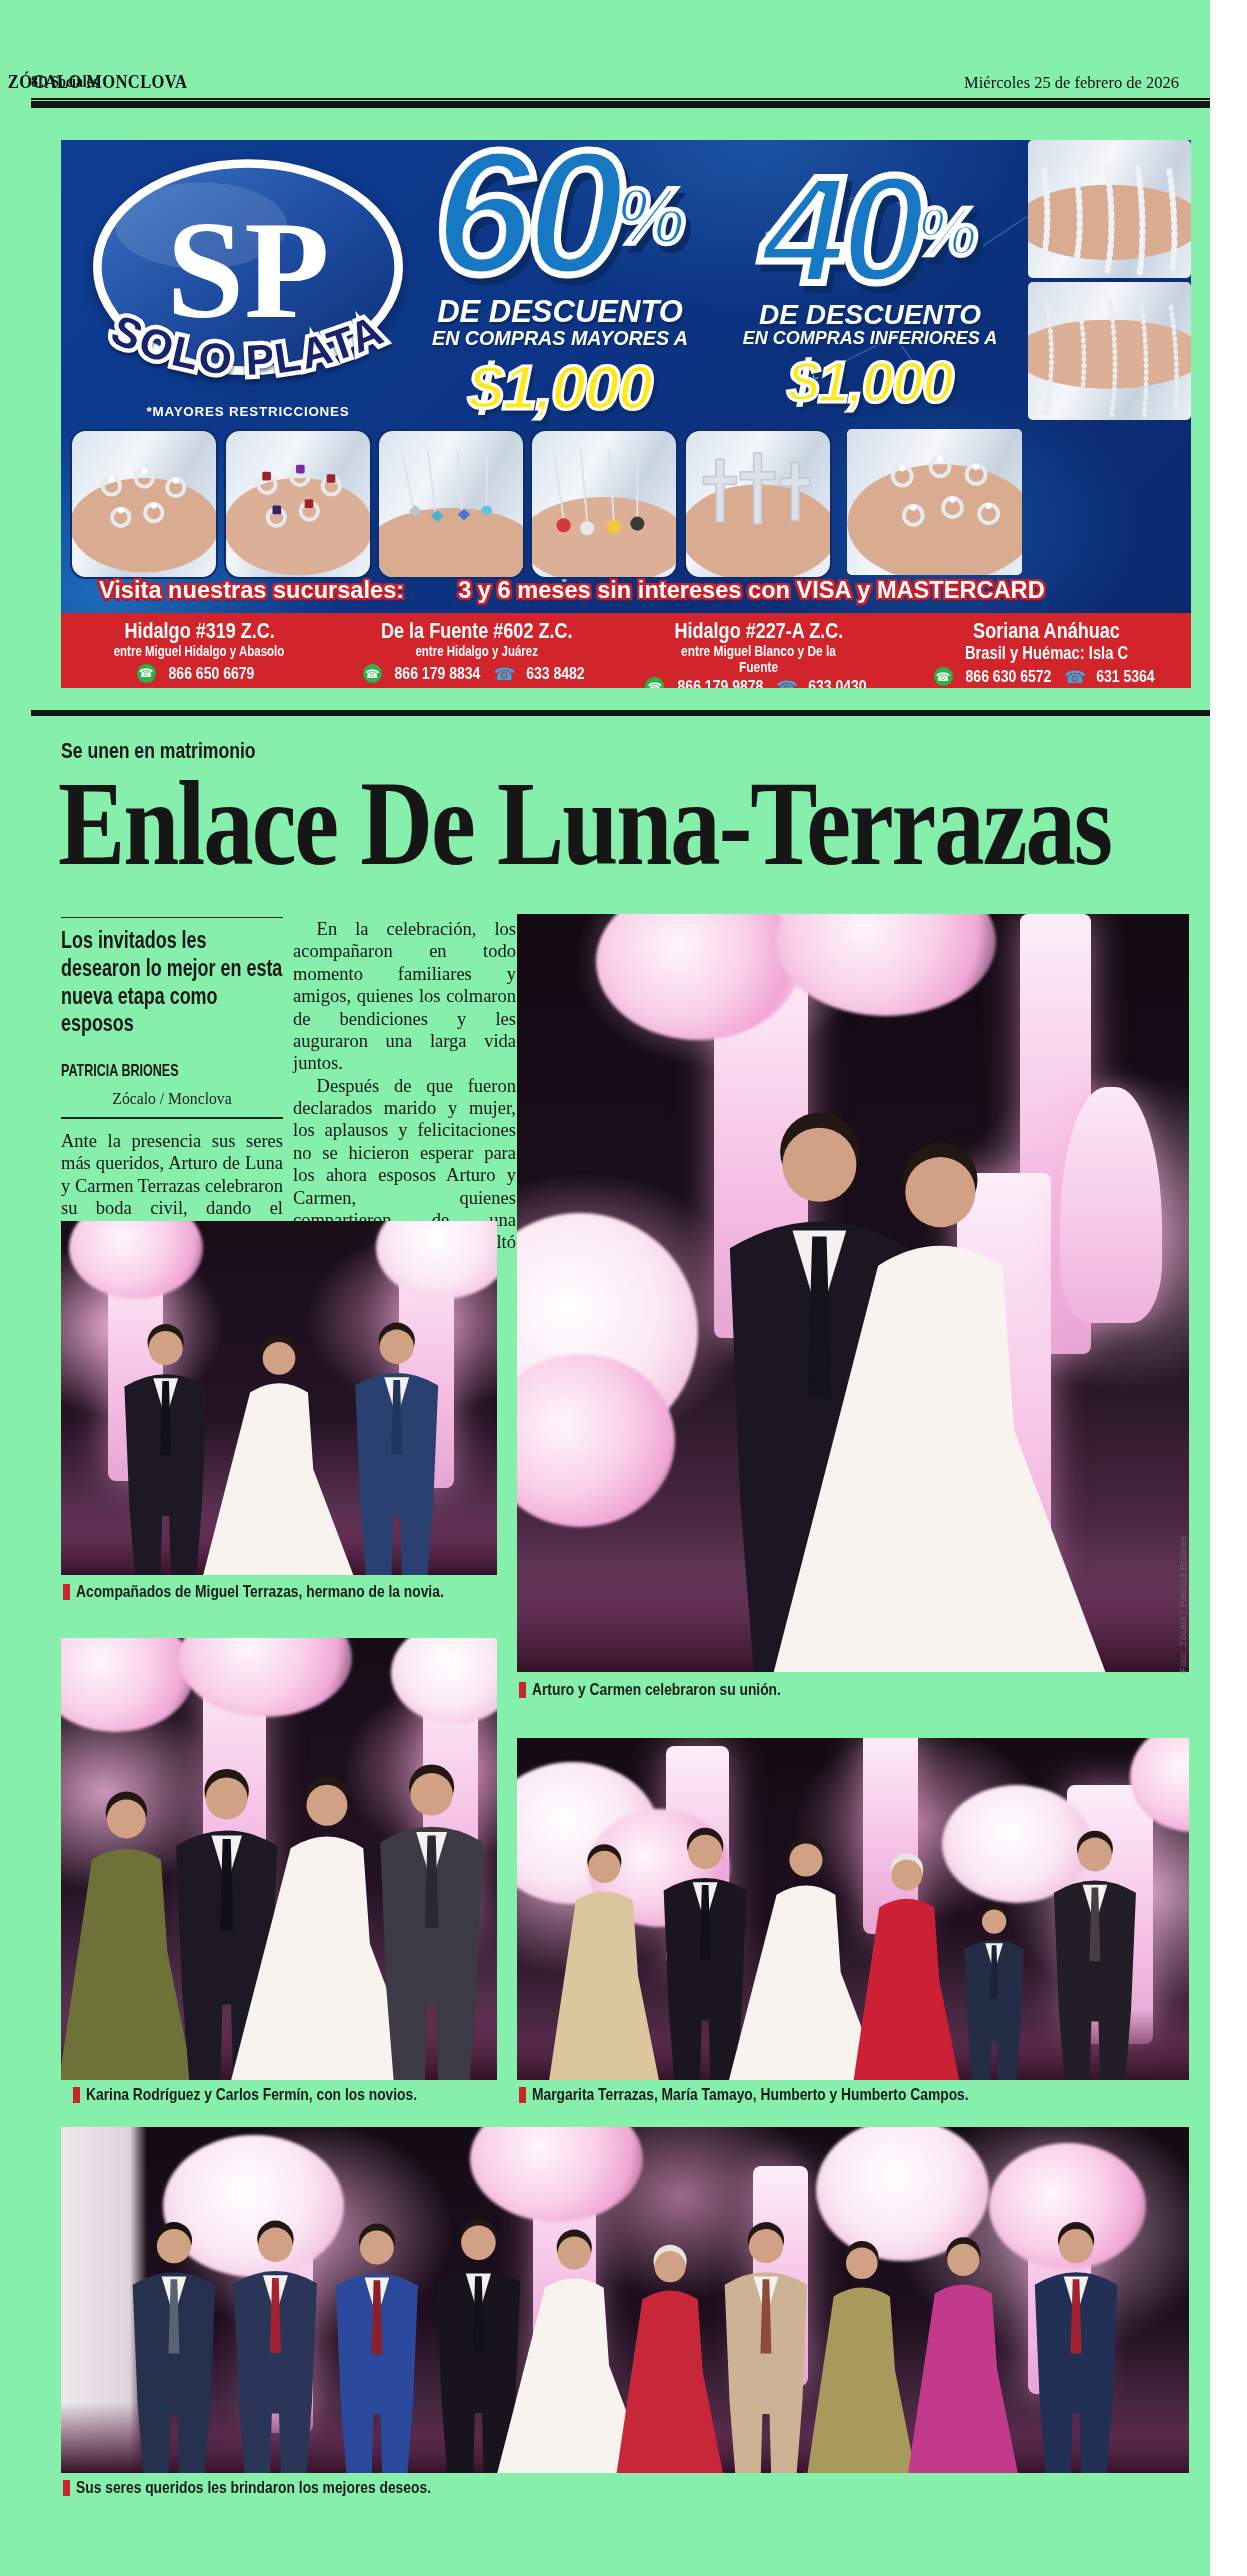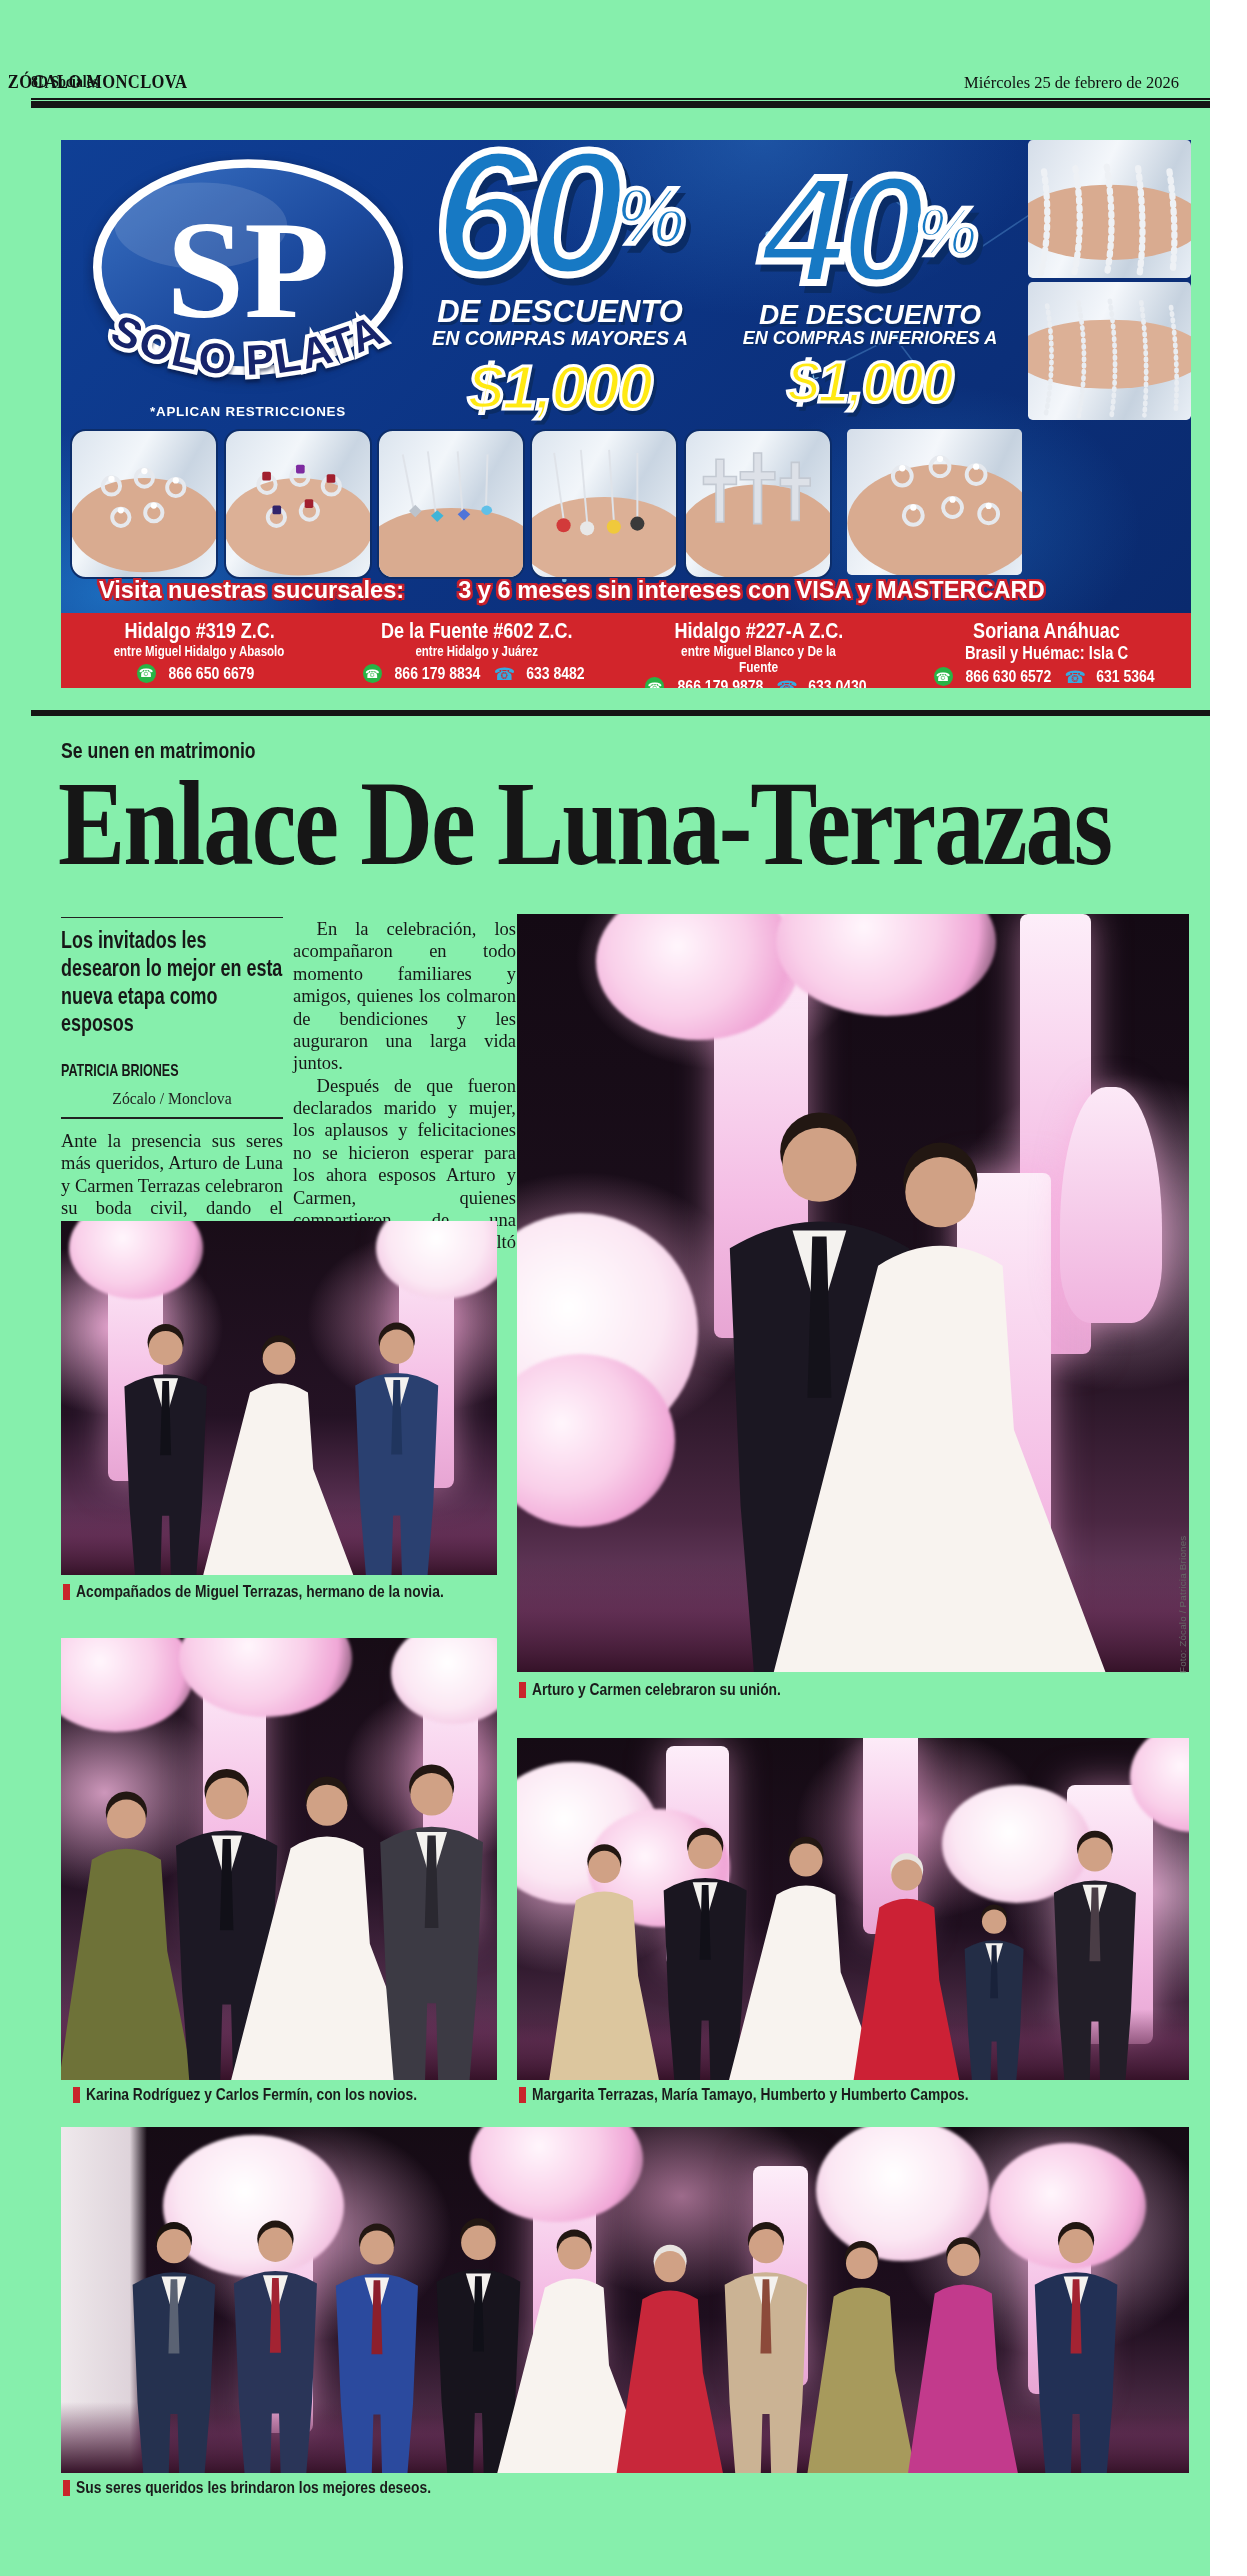--- a/index.html
+++ b/index.html
@@ -135,21 +135,21 @@
           <path id="arc" d="M 30,240 Q 210,330 390,240"></path>
         </defs>
         <ellipse cx="210" cy="148" rx="192" ry="132" fill="url(#lg)" stroke="#ffffff" stroke-width="11" style="filter:drop-shadow(0 5px 8px rgba(5,20,60,.6))"></ellipse>
         <ellipse cx="150" cy="95" rx="110" ry="55" fill="rgba(255,255,255,.12)"></ellipse>
         <text x="210" y="212" text-anchor="middle" font-family="Liberation Serif, serif" font-weight="700" font-size="178" fill="#ffffff">SP</text>
         <text font-family="Liberation Sans, sans-serif" font-weight="900" font-size="54" letter-spacing="3" fill="#17246b" stroke="#ffffff" stroke-width="11" paint-order="stroke" style="filter:drop-shadow(0 4px 2px rgba(5,20,60,.55))">
           <textPath href="#arc" startOffset="50%" text-anchor="middle">SOLO PLATA</textPath>
         </text>
       </svg>
       <div class="abs" style="left:22px;top:264px;width:330px;text-align:center;font:800 13.4px 'Liberation Sans',sans-serif;color:#fff;letter-spacing:0.8px;">
-        <span>*APLICAN RESTRICCIONES</span>
+        <span>*MAYORES RESTRICCIONES</span>
       </div>
 
       <div id="offer60" class="offer" style="left:330px;top:-4.7px;width:338px;">
         <div class="num"><span>60</span><span class="pct">%</span></div>
         <div class="l1" style="margin-top:4.7px">DE DESCUENTO</div>
         <div class="l2">EN COMPRAS MAYORES A</div>
         <div class="amt" style="margin-top:6.3px">$1,000</div>
       </div>
 
       <div id="offer40" class="offer" style="left:650px;top:22px;width:318px;">

